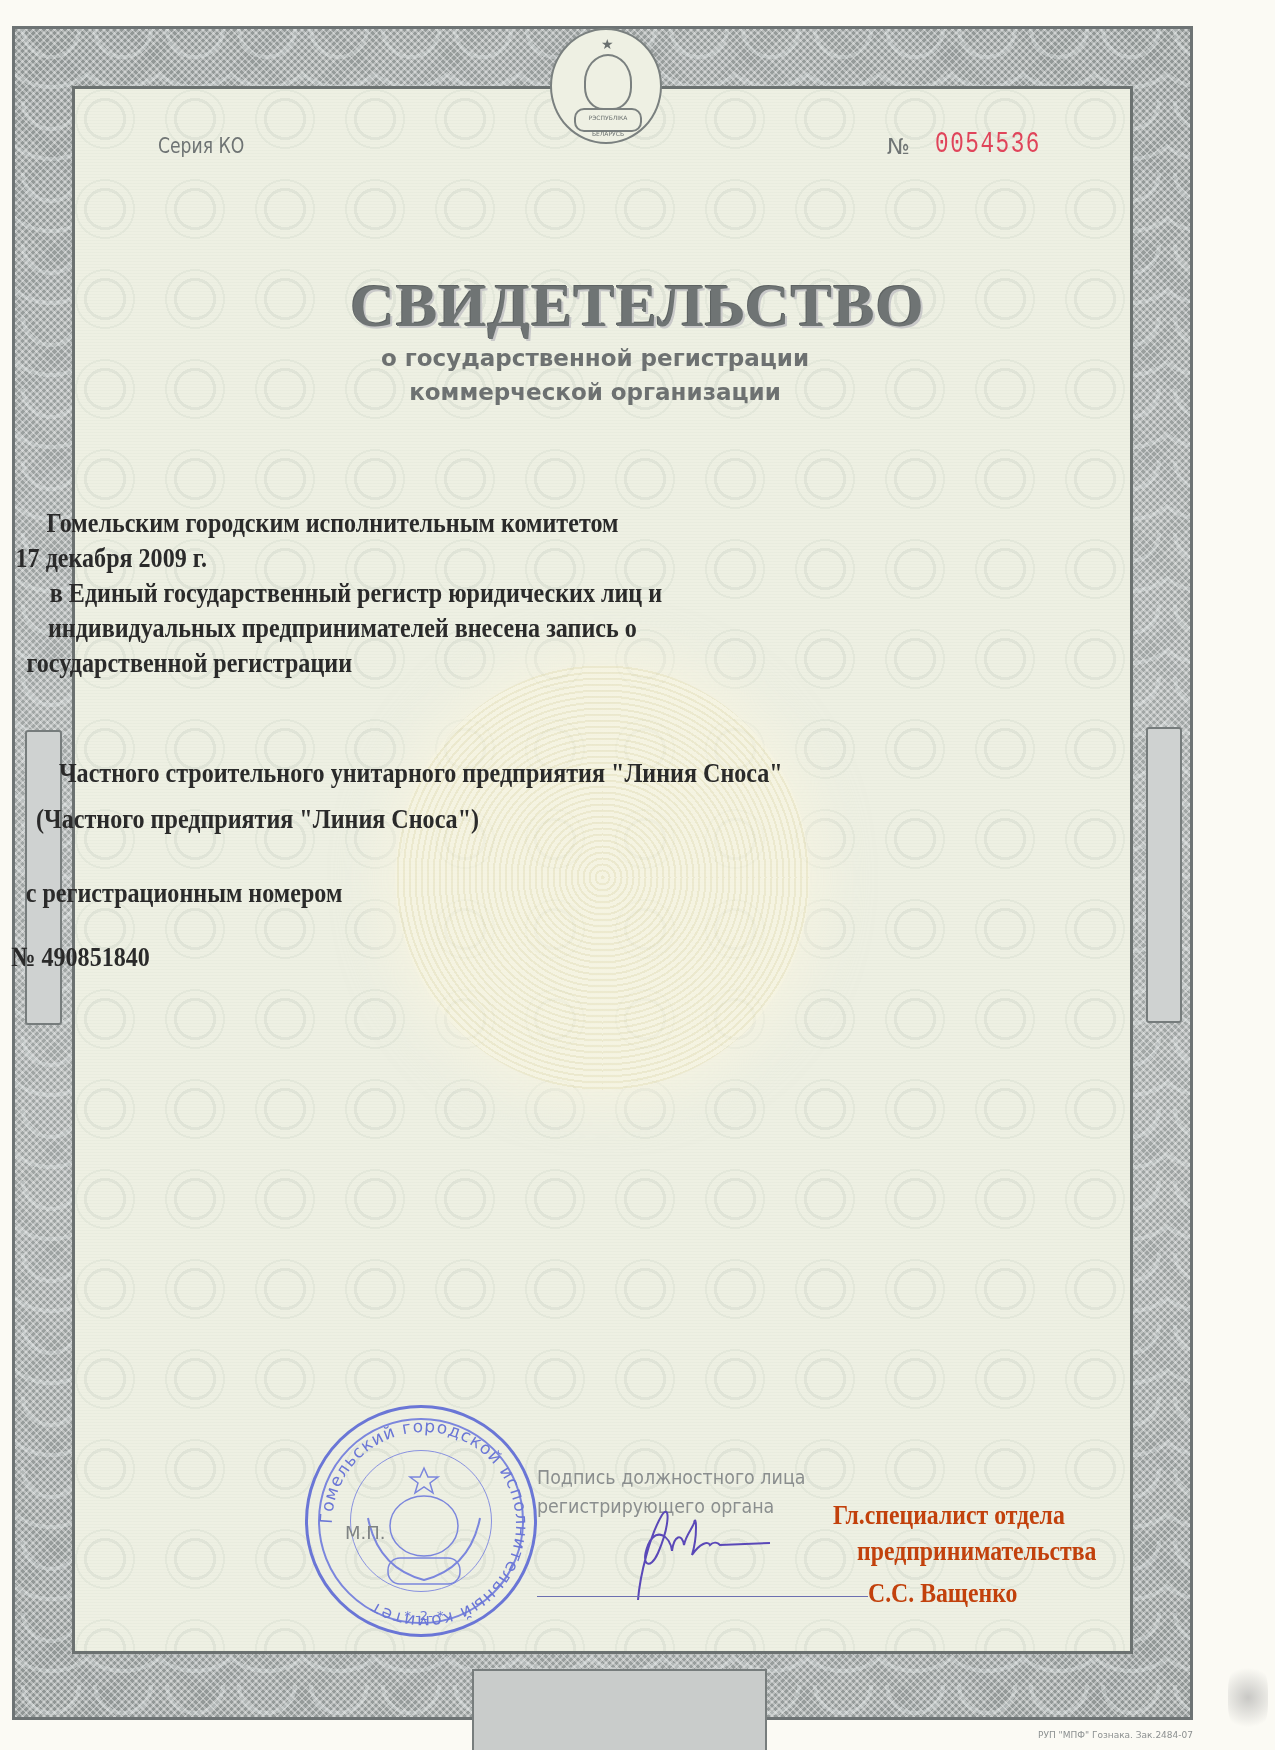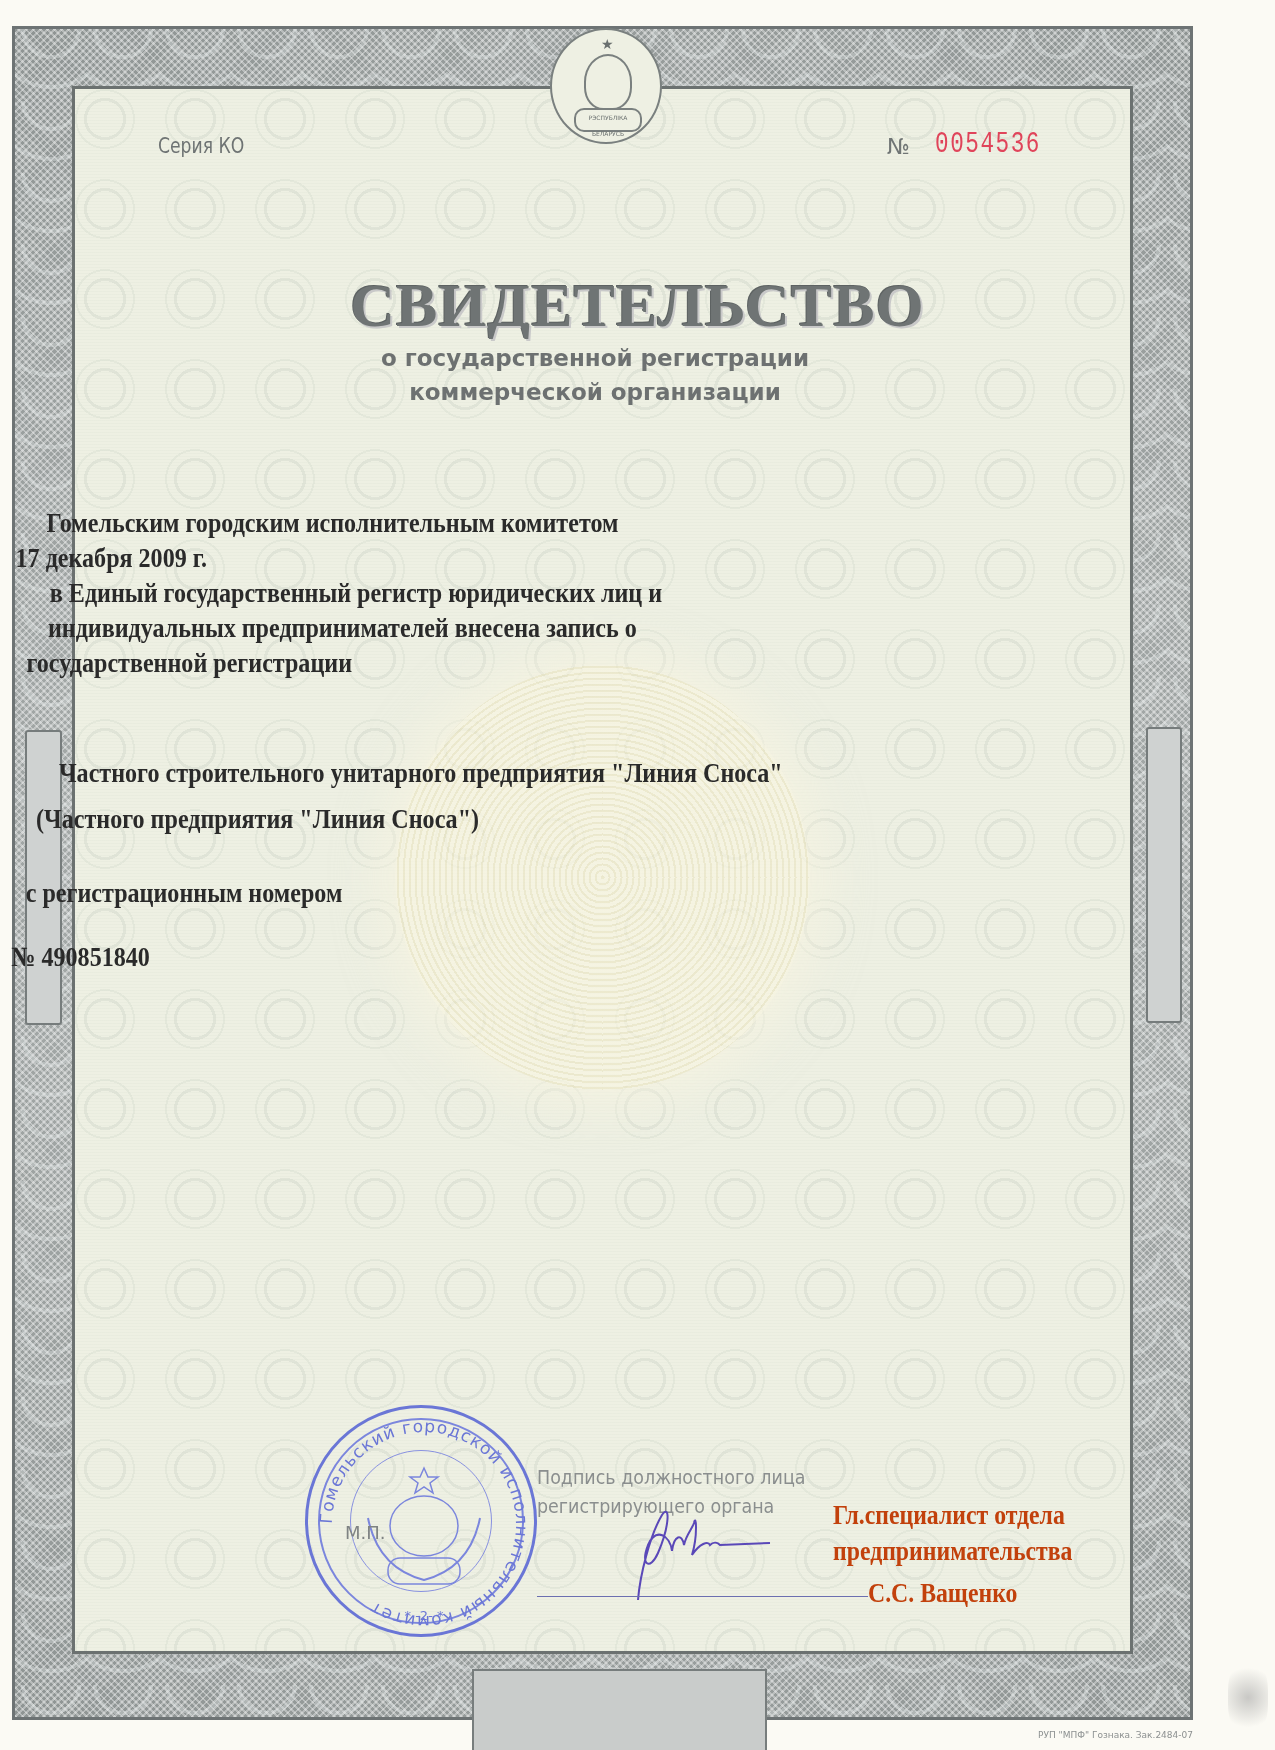--- a/index.html
+++ b/index.html
@@ -110,18 +110,18 @@
 
 <div class="t sig-label" style="top:1466px;">Подпись должностного лица</div>
 <div class="t sig-label" style="top:1495px;">регистрирующего органа</div>
 
 <svg class="signature" width="200" height="110" viewBox="0 0 200 110">
   <path d="M38 105 C40 80 50 40 62 20 C70 8 70 30 58 58 C50 76 40 70 48 50 C56 32 70 40 72 56 C74 40 82 38 84 50 C86 40 92 34 94 28 C96 18 98 40 92 60 C100 48 108 46 110 50 C114 46 118 48 120 50 L170 48" fill="none" stroke="#5a48b8" stroke-width="2"></path>
 </svg>
 <div class="sig-line"></div>
 
 <div class="t official" style="left:833px;top:1500px;"><span>Гл.специалист отдела</span></div>
-<div class="t official" style="left:833px;top:1536px;"><span>предпринимательства</span></div>
+<div class="t official" style="left:857px;top:1536px;"><span>предпринимательства</span></div>
 <div class="t official" style="left:868px;top:1578px;"><span>С.С. Ващенко</span></div>
 
 <div class="blank-box"></div>
 <div class="t footer">РУП "МПФ" Гознака. Зак.2484-07</div>
 <div class="smudge"></div>
 
 </body></html>

